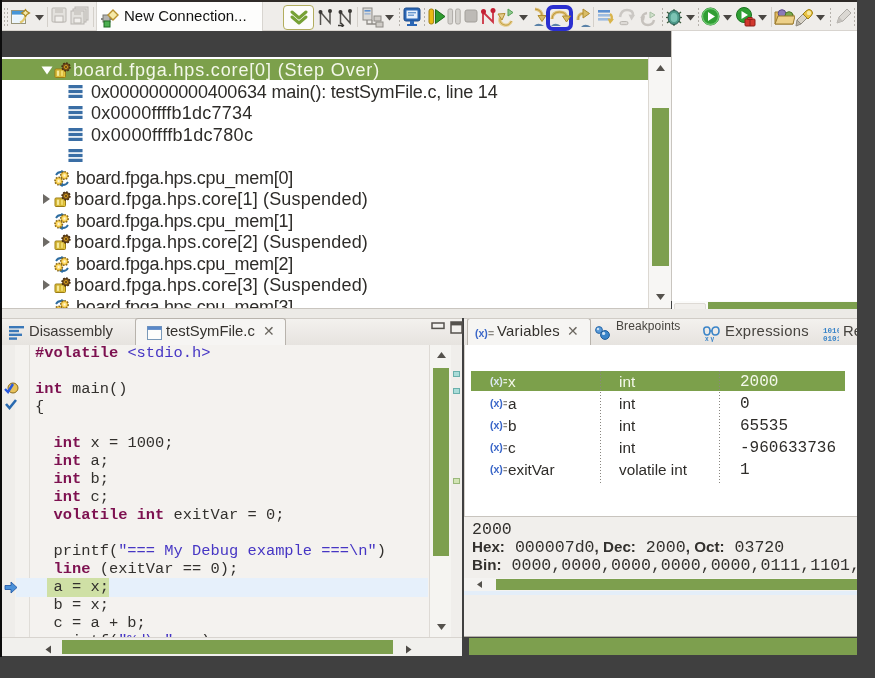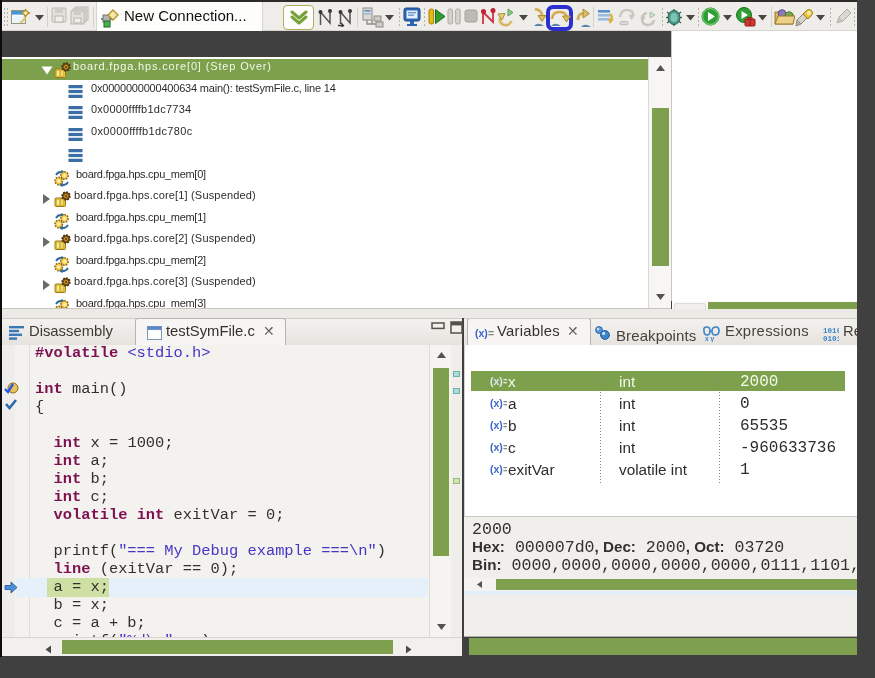--- a/index.html
+++ b/index.html
@@ -16,21 +16,21 @@
 
 
 #toolbar { left:2px; top:2px; width:855px; height:29px; background:#efedea; border-bottom:1px solid #d8d4cf; }
 .sep { position:absolute; top:5px; width:1px; height:20px; background:#d4d0ca; }
 .dotsep { position:absolute; top:6px; width:1px; height:18px; background:repeating-linear-gradient(#b5b1ab 0 2px, transparent 2px 4px); }
 .tbtxt { position:absolute; color:#1c1c1c; }
 
 
 #debugtabs { left:2px; top:31px; width:669px; height:26px; background:linear-gradient(#f4f2f0,#e7e4e0);margin-top:43px; }
 #debugtree { left:2px; top:57px; width:669px; height:251px; background:#ffffff; overflow:hidden; }
-.trow { position:absolute; left:0; width:748px; height:21px; font-size:11px; color:#2e2c29; white-space:nowrap; }
+.trow { position:absolute; left:0; width:748px; height:21px; font-size:18px; color:#2e2c29; white-space:nowrap; }
 .trow .lbl { position:absolute; top:1px; }
 #dsb { left:646px; top:0px; width:23px; height:251px; background:#f7f6f4; border-left:1px solid #dcd8d2; }
 
 
 #rtop { left:671px; top:31px; width:186px; height:270px; background:#ffffff; border-left:1px solid #c9c5bf;}
 #rtop-scroll { left:672px; top:301px; width:185px; height:10px; background:#fbfbfa; }
 
 
 #sash { left:2px; top:309px; width:855px; height:9px; background:#eceae6; }
 #sashline { left:2px; top:308px; width:669px; height:1px; background:#c9c5bf; }
@@ -573,21 +573,21 @@
       <text x="13" y="9" font-family="Liberation Sans" font-size="10.5" font-weight="bold" fill="#8a8781">=</text>
     </svg>
     <div class="abs sans" style="left:33px;top:4px;font-size:14.8px;color:#34312d;letter-spacing:0.27px">Variables</div>
     <div class="abs sans" style="left:103px;top:4px;font-size:14px;color:#6a665f">✕</div>
     <svg class="abs" style="left:130px;top:7px" width="17" height="15" viewBox="0 0 17 15">
       <circle cx="5" cy="4" r="3.4" fill="#5a9ad8" stroke="#2a6aaa"></circle>
       <circle cx="4" cy="3" r="1.2" fill="#cce2f4"></circle>
       <circle cx="11" cy="9" r="4.4" fill="#3a84c8" stroke="#1a5a9a"></circle>
       <circle cx="9.6" cy="7.4" r="1.6" fill="#cce2f4"></circle>
     </svg>
-    <div class="abs sans" style="left:152px;top:8px;font-size:15px;color:#46433e;letter-spacing:0.1px">Breakpoints</div>
+    <div class="abs sans" style="left:152px;top:0;font-size:12px;color:#46433e;letter-spacing:0.1px">Breakpoints</div>
     <svg class="abs" style="left:238px;top:6px" width="19" height="17" viewBox="0 0 19 17">
       <path d="M2 6 Q1 2 5 2 Q8 2 8 6 Q8 10 5 10 Q2 10 2 6 Z" fill="none" stroke="#3a84c8" stroke-width="1.6"></path>
       <path d="M10 6 Q10 2 14 2 Q17 2 17 6 Q17 10 13 10 Q10 10 10 6 Z" fill="none" stroke="#3a84c8" stroke-width="1.6"></path>
       <path d="M8 6 L10 6" stroke="#3a84c8" stroke-width="1.6"></path>
       <text x="3" y="16" font-family="Liberation Sans" font-size="6.5" font-weight="bold" fill="#3a84c8">x y</text>
     </svg>
     <div class="abs sans" style="left:261px;top:4px;font-size:14.8px;color:#46433e;letter-spacing:0.3px">Expressions</div>
     <svg class="abs" style="left:358px;top:7px" width="17" height="16" viewBox="0 0 17 16">
       <text x="1" y="7" font-family="Liberation Mono" font-size="7.6" font-weight="bold" fill="#3a84c8">1010</text>
       <text x="1" y="15" font-family="Liberation Mono" font-size="7.6" font-weight="bold" fill="#3a84c8">0101</text>

